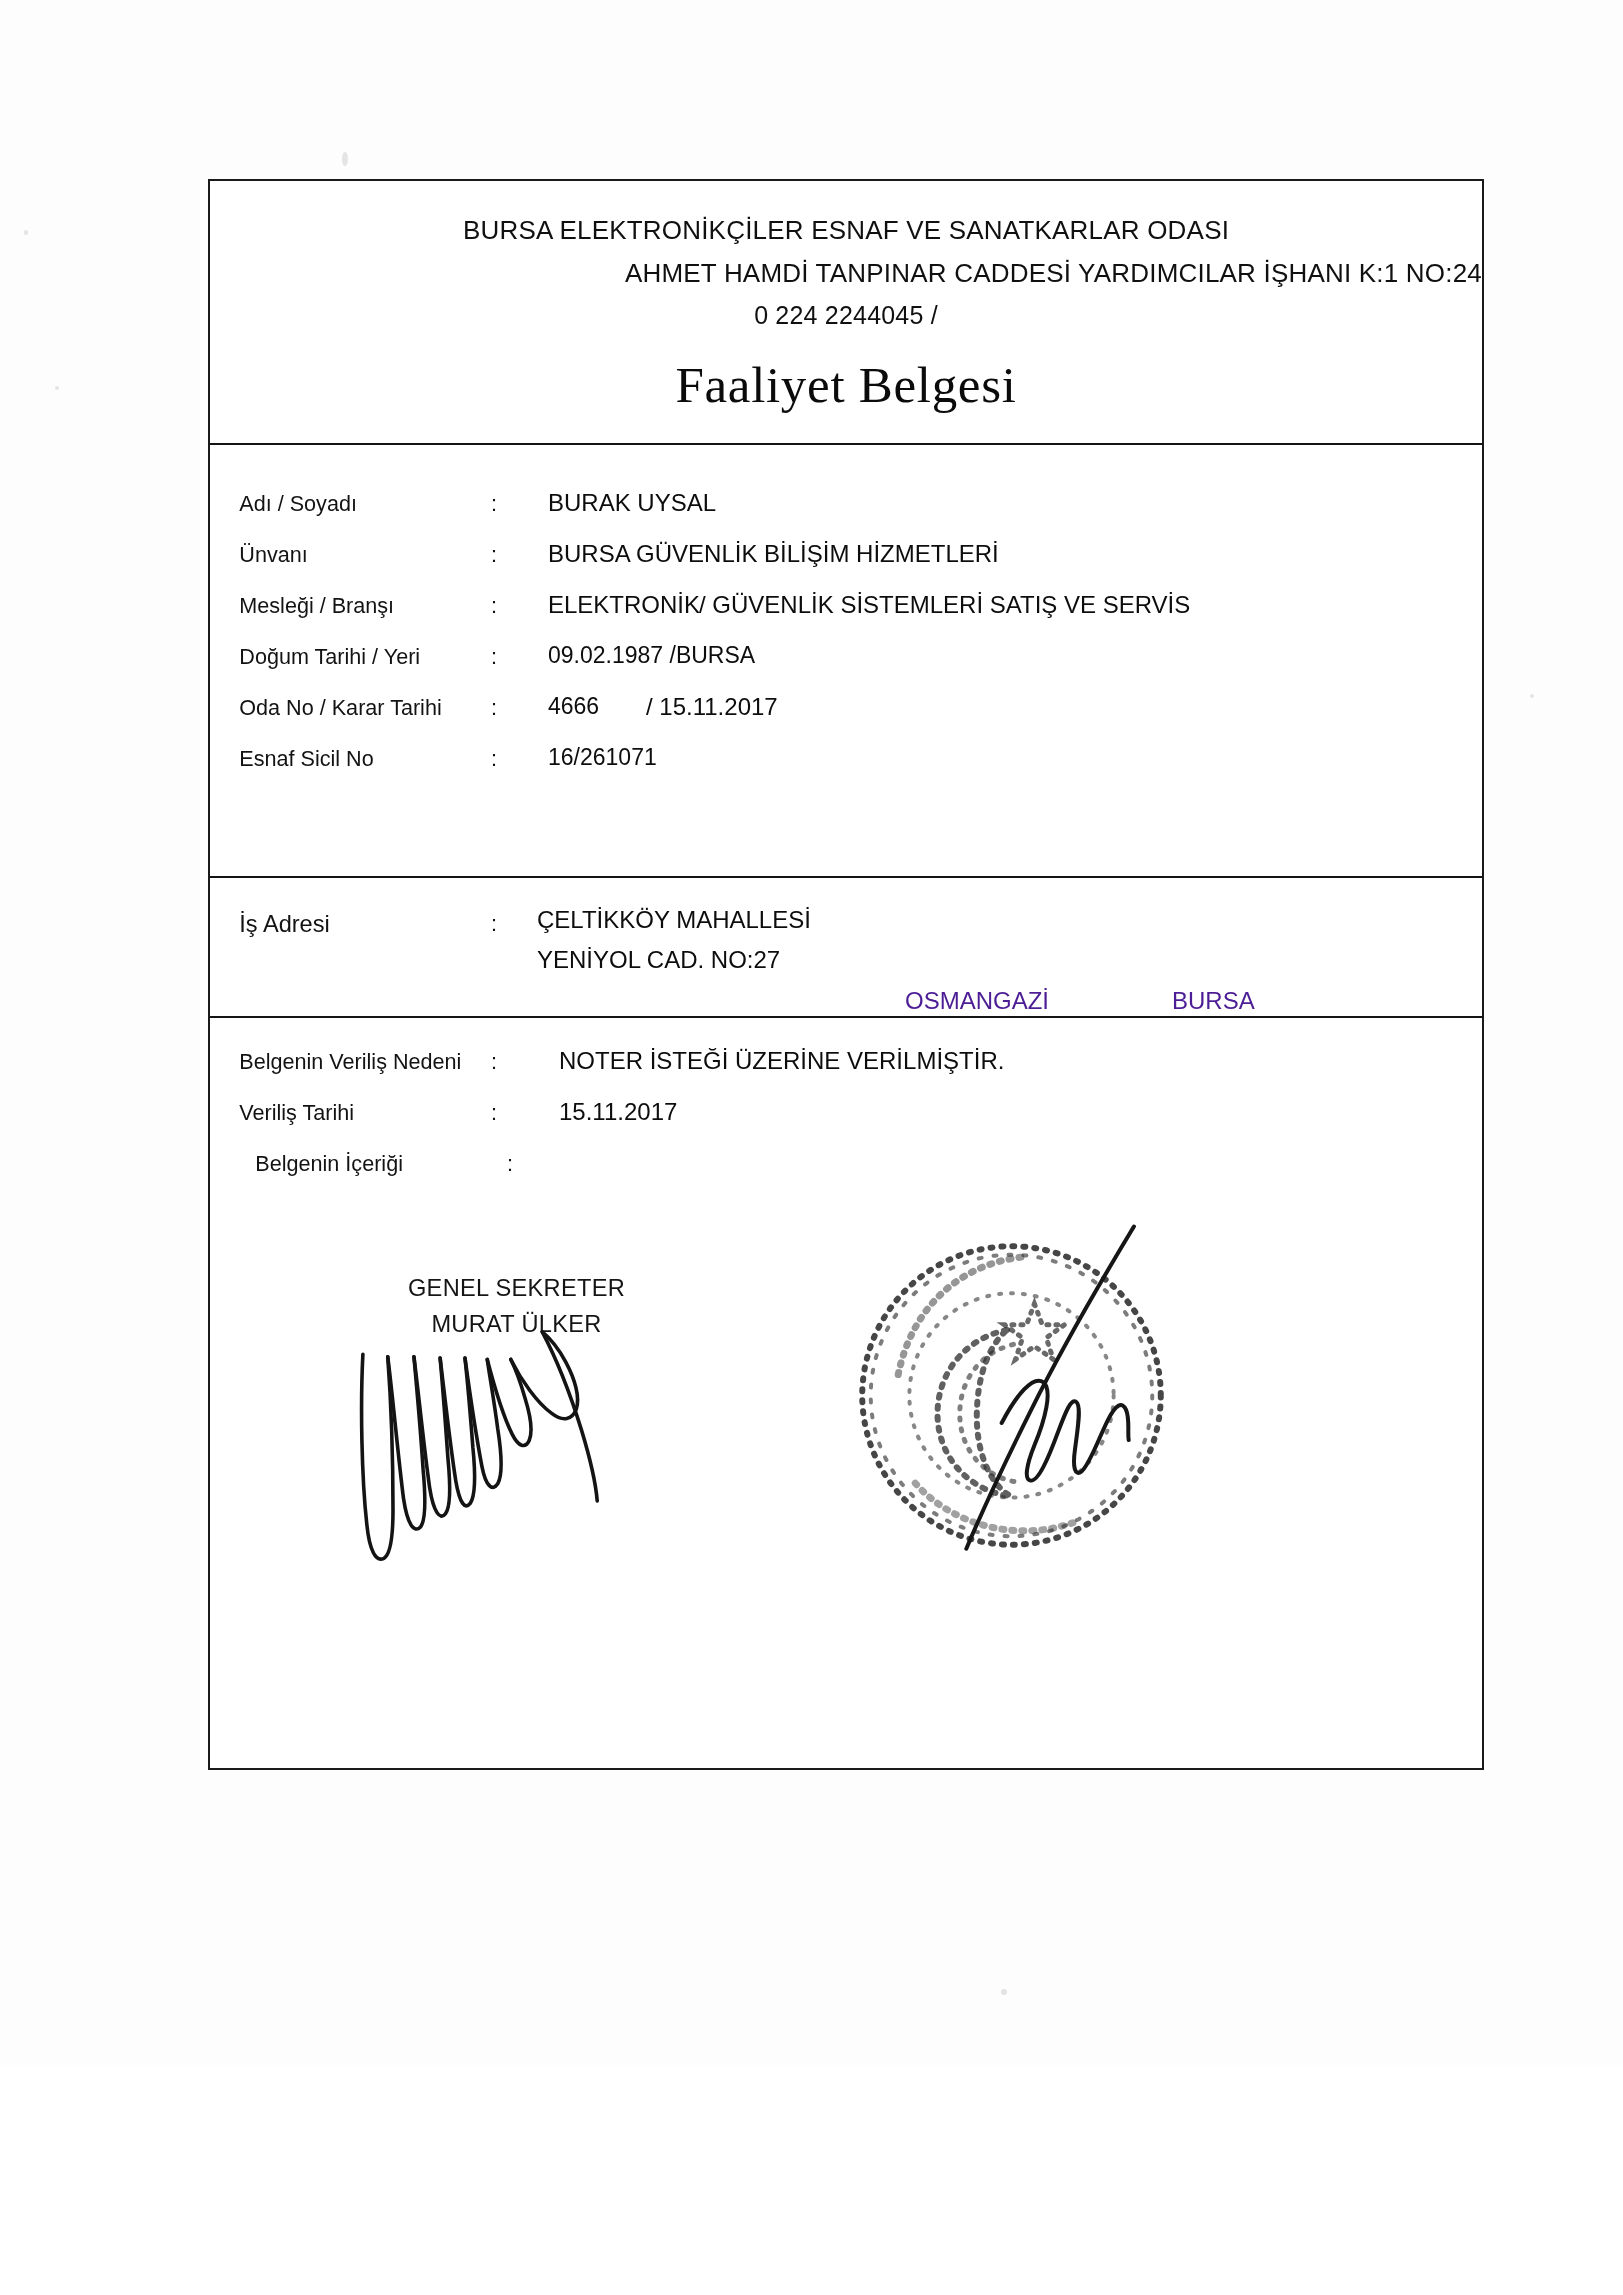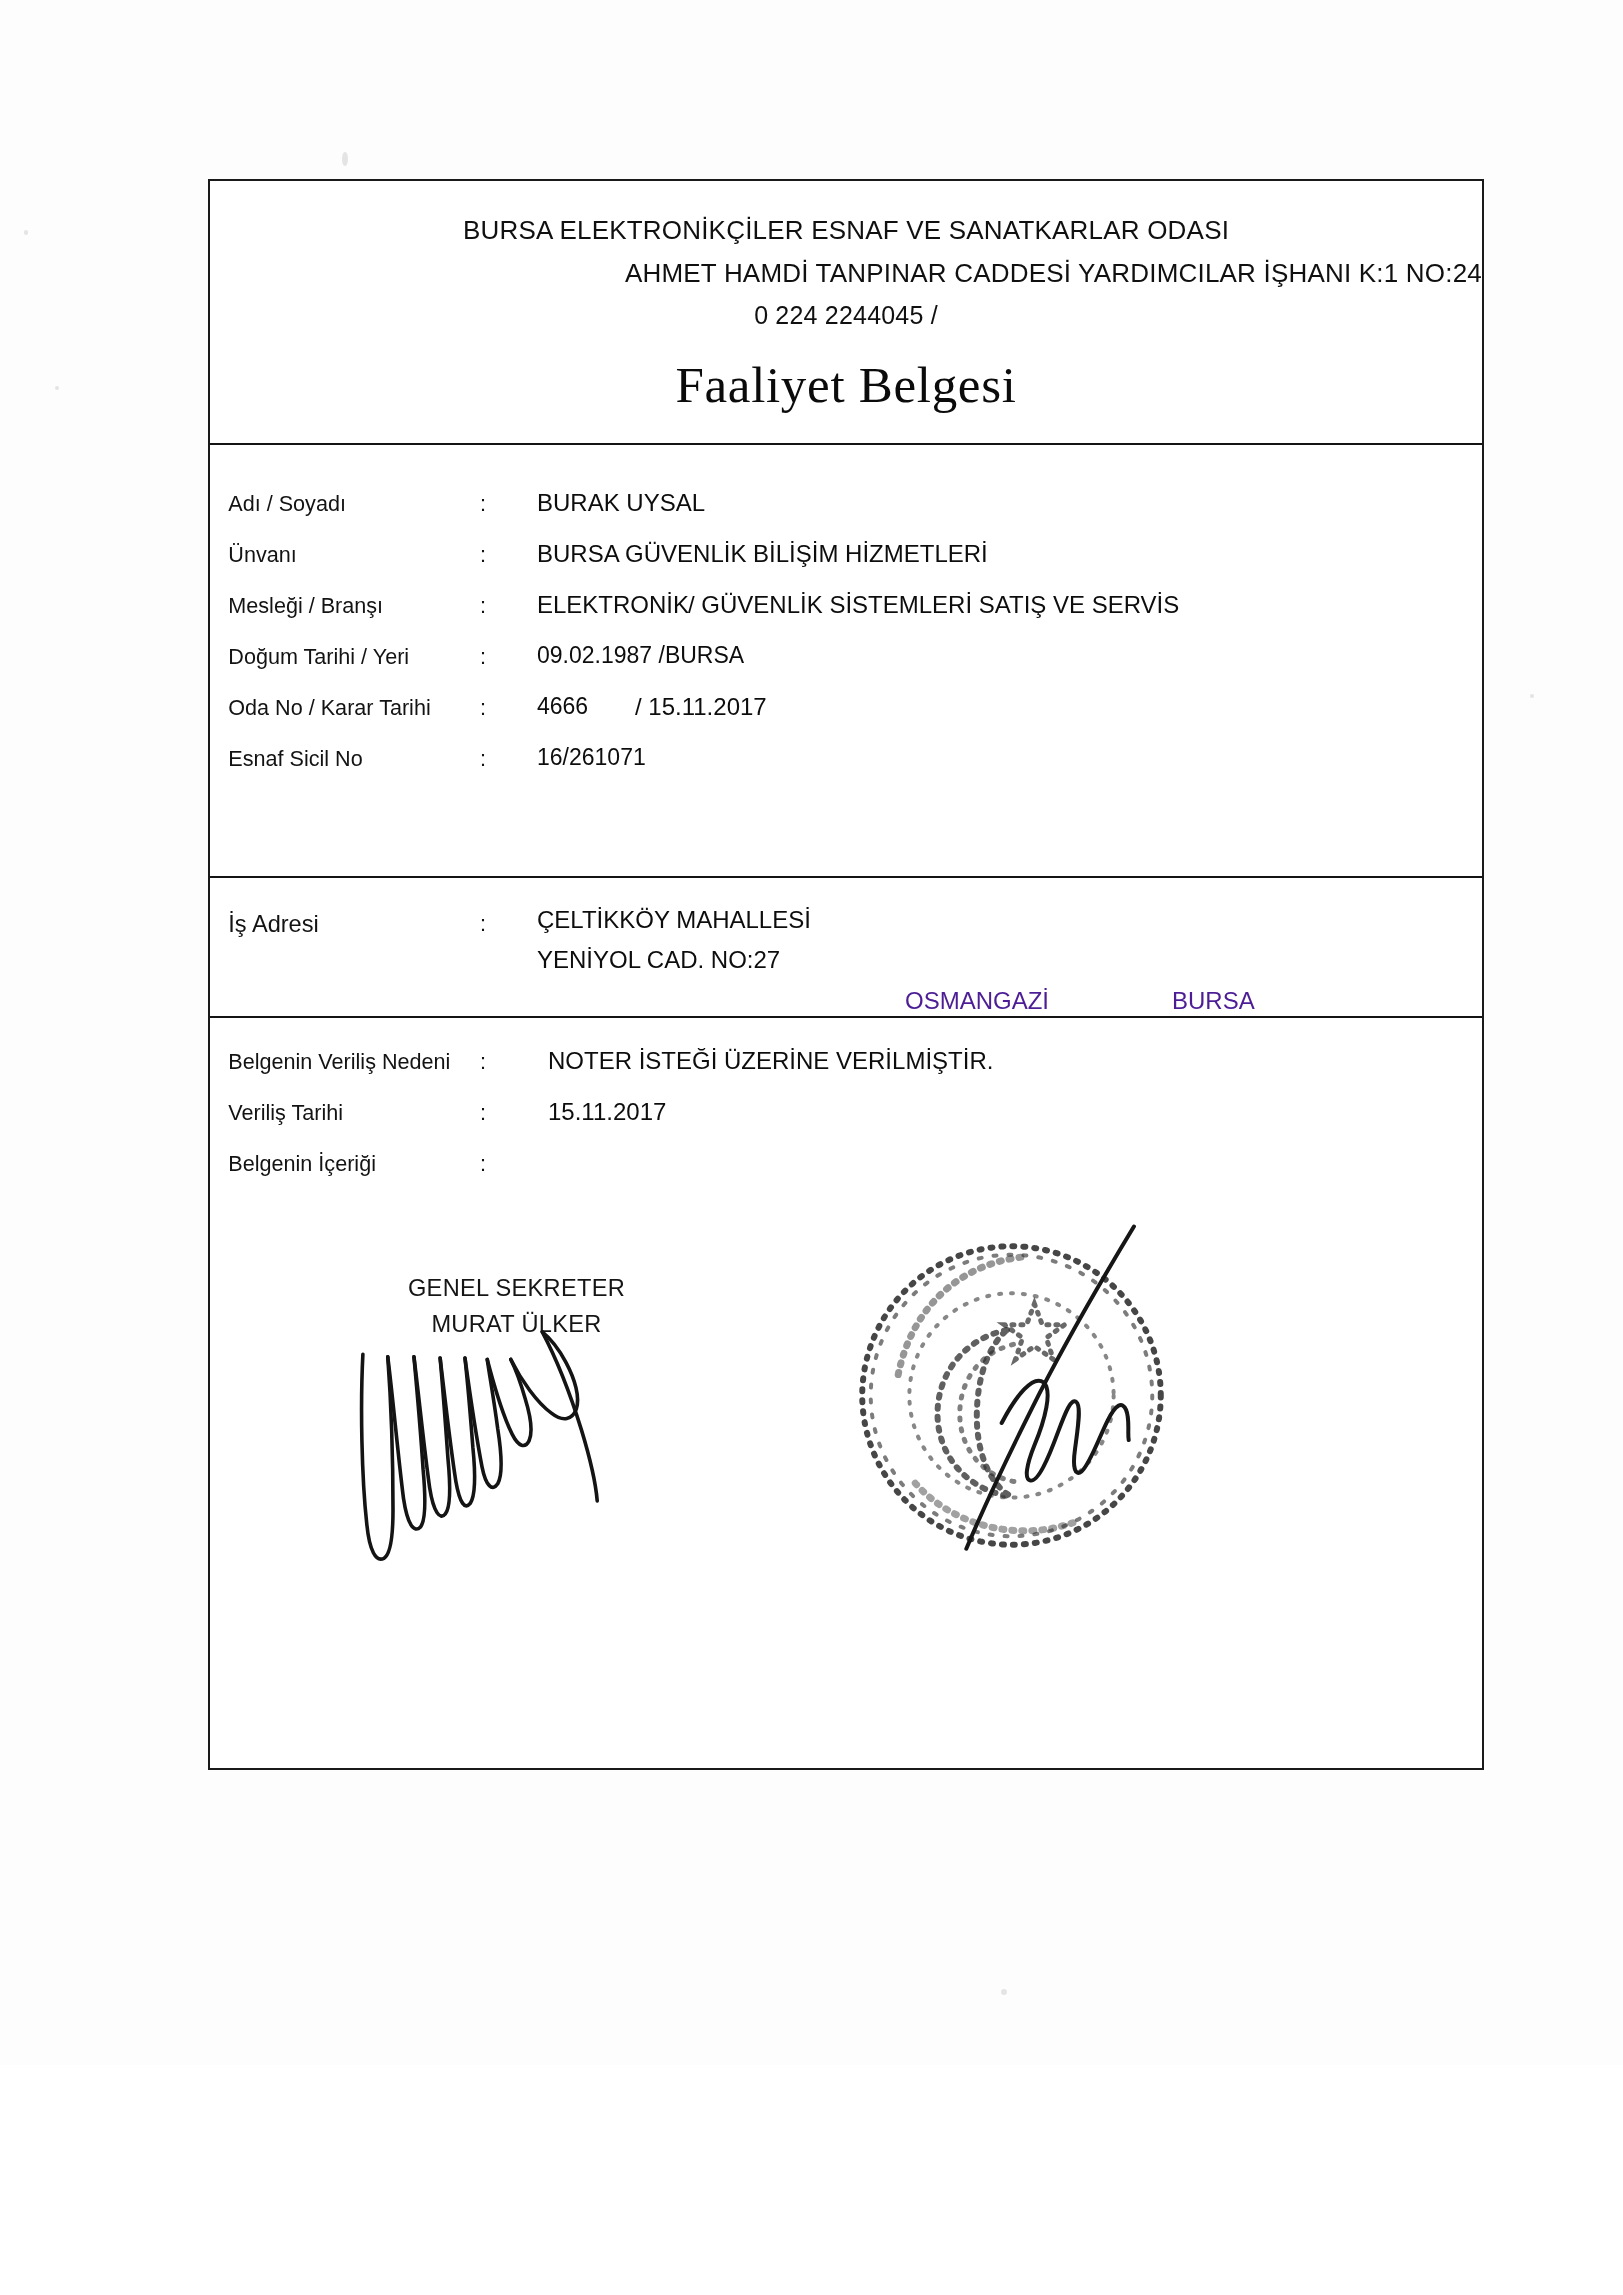--- a/index.html
+++ b/index.html
@@ -69,21 +69,21 @@
     top: 175px;
     font-family: "Liberation Serif", serif;
     font-size: 51px;
     letter-spacing: 0.7px;
     color: #0b0b0b;
   }
 
   
   .field-row {
     position: absolute;
-    left: 0;
+    left: 11px;
     width: 100%;
     height: 33px;
   }
   .f-label {
     position: absolute;
     left: 18.3px;
     top: 0;
     font-size: 21.6px;
     color: #131313;
     white-space: nowrap;
@@ -232,21 +232,21 @@
       <span class="f-colon">:</span>
       <span class="f-value">NOTER İSTEĞİ ÜZERİNE VERİLMİŞTİR.</span>
     </div>
 
     <div class="field-row wide" style="top:919px;">
       <span class="f-label">Veriliş Tarihi</span>
       <span class="f-colon">:</span>
       <span class="f-value">15.11.2017</span>
     </div>
 
-    <div class="field-row wide" style="top:970px;">
+    <div class="field-row wide" style="top:970px;margin-left:16px;">
       <span class="f-label">Belgenin İçeriği</span>
       <span class="f-colon">:</span>
       <span class="f-value"></span>
     </div>
 
     <div class="sig-block" id="sig-left">
       <div class="sig-role">GENEL SEKRETER</div>
       <div class="sig-name">MURAT ÜLKER</div>
     </div>
 

